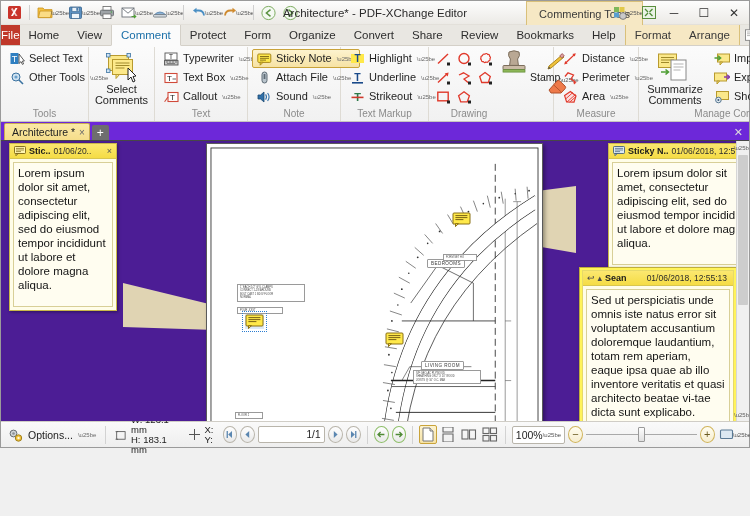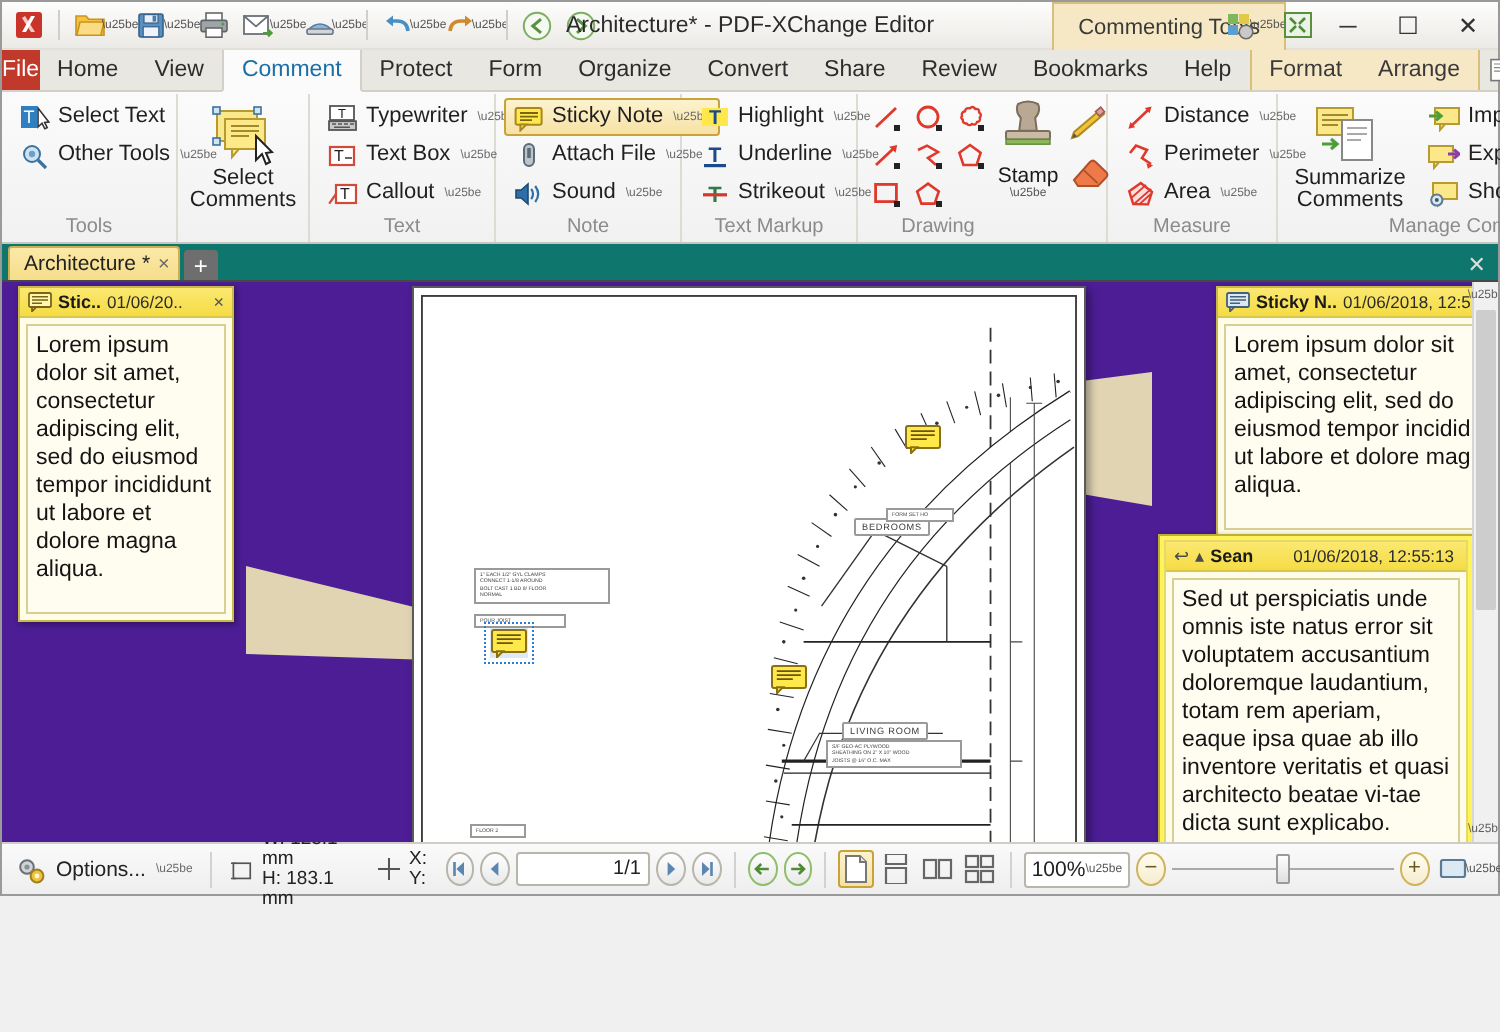--- a/index.html
+++ b/index.html
@@ -130,26 +130,26 @@
     justify-content: flex-start; padding: 2px 2px 0 2px;
     border: 1px solid transparent; border-radius: 2px;
     text-align: center; font-size: 11px; line-height: 11px; color: #1f1f1f;
   }
   .rbig .big-ic { height: 32px; display: flex; align-items: center; justify-content: center; }
   .shapegrid { display: grid; grid-template-columns: repeat(3, 21px); grid-template-rows: repeat(3, 19px); }
   .shapecell {
     display: flex; align-items: center; justify-content: center;
     border: 1px solid transparent; border-radius: 2px;
   }
-  .stampcol { display: flex; flex-direction: column; align-items: center; }
+  .stampcol { display: flex; flex-direction: row; align-items: flex-end; }
 
   
   .doctabs {
     height: 19px; flex: 0 0 19px;
-    background: #0f766e;
+    background: #6d28d9;
     display: flex; align-items: flex-end; gap: 2px;
     padding-left: 3px; position: relative;
     border-bottom: 1px solid #474747;
   }
   .doctab {
     height: 17px; background: linear-gradient(#fbe9a7,#f5dd8a);
     border: 1px solid #c9ae52; border-bottom: none;
     border-radius: 2px 2px 0 0;
     display: flex; align-items: center; gap: 4px;
     padding: 0 4px 0 7px; font-size: 10.5px; color: #222;

